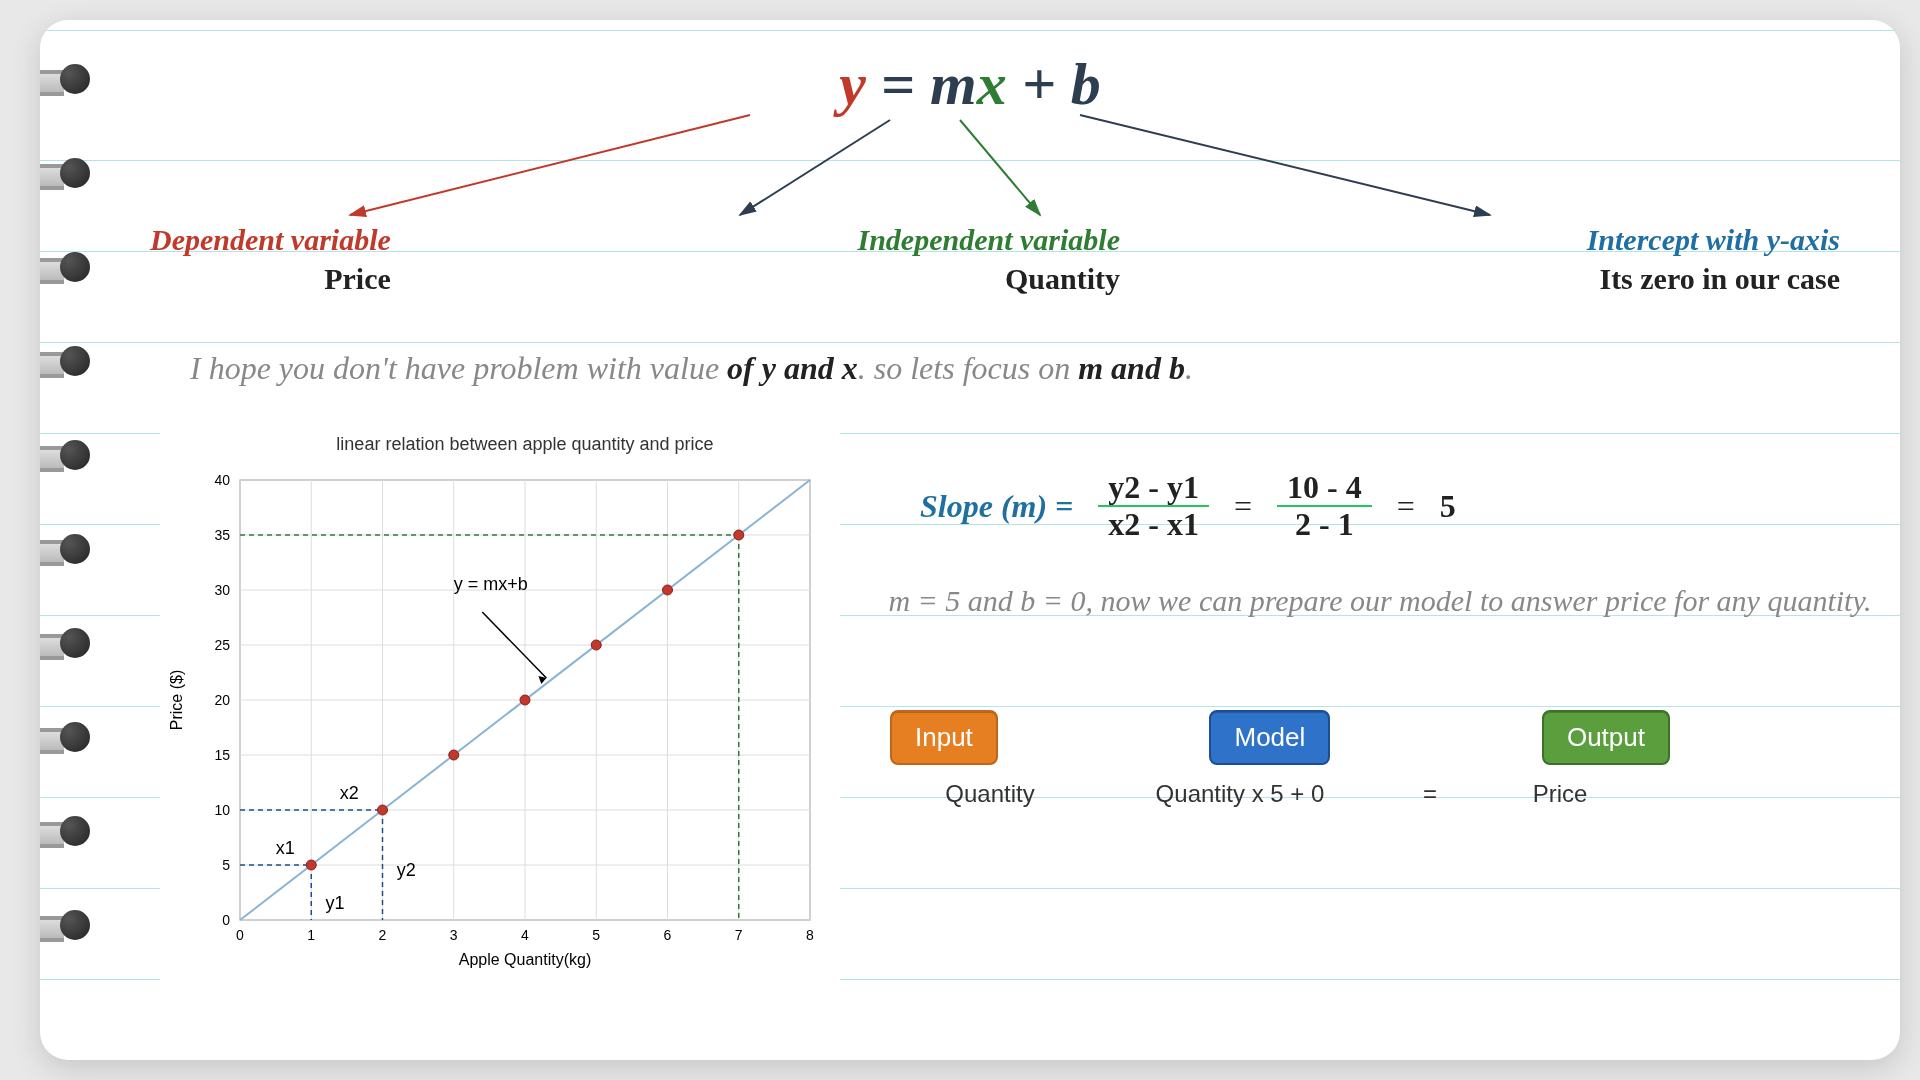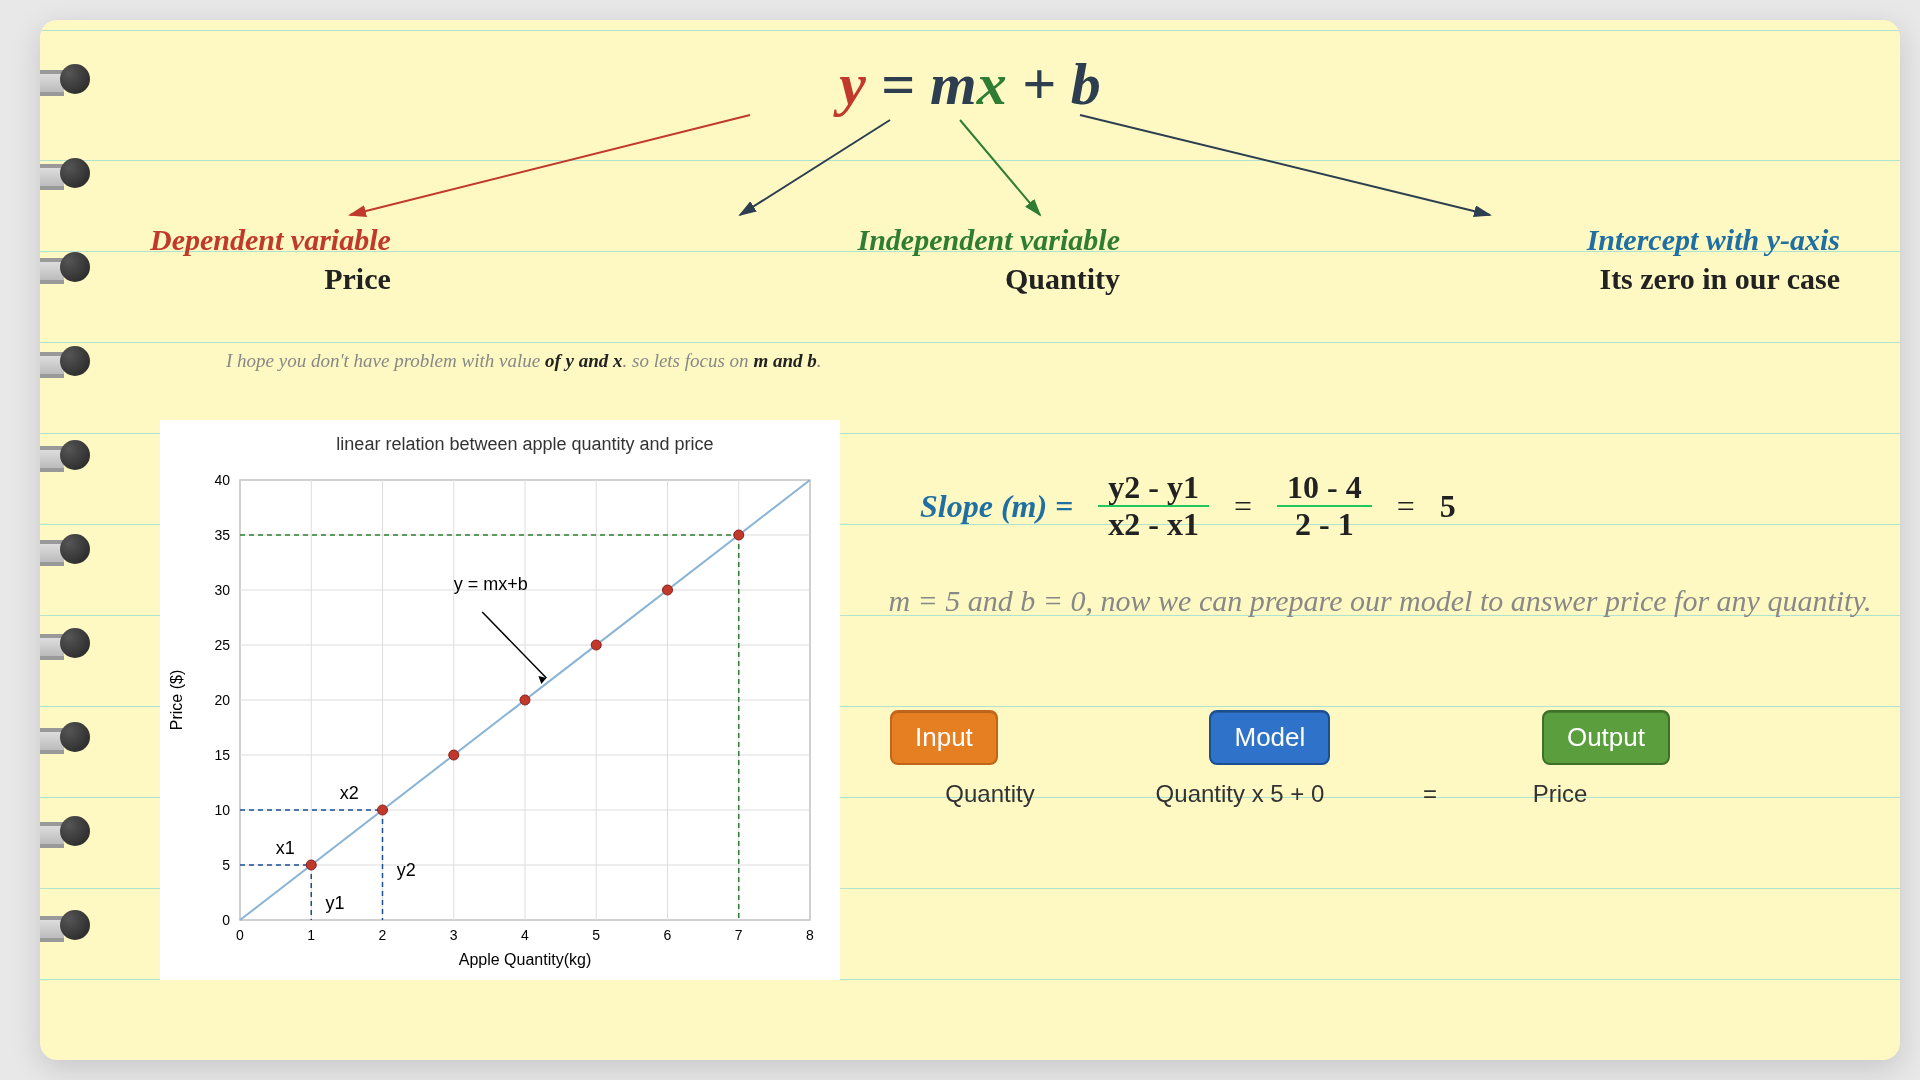--- a/index.html
+++ b/index.html
@@ -10,22 +10,22 @@
     font-family: "Segoe Script", "Comic Sans MS", cursive;
     overflow: hidden;
     position: relative;
   }
   .page {
     position: absolute;
     left: 40px;
     top: 20px;
     width: 1860px;
     height: 1040px;
-    background: #fef9c3;
-    border-radius: 17px;
+    background: #ffffff;
+    border-radius: 28px;
     box-shadow: 0 8px 30px rgba(0,0,0,0.15);
     overflow: hidden;
   }
   
   .ruled {
     position: absolute;
     inset: 0;
     background-image: repeating-linear-gradient(
       to bottom,
       transparent 0,
@@ -116,24 +116,23 @@
     width: 100%;
     height: 100%;
     pointer-events: none;
   }
 
   
   .para1 {
     position: absolute;
     top: 330px;
     left: 150px;
-    font-size: 19px;
+    font-size: 32px;
     color: #888;
     font-style: italic;
-    margin-left: 36px;
   }
   .para1 .bold { color: #222; font-weight: 600; }
 
   
   .chartbox {
     position: absolute;
     top: 400px;
     left: 120px;
     width: 680px;
     height: 560px;

